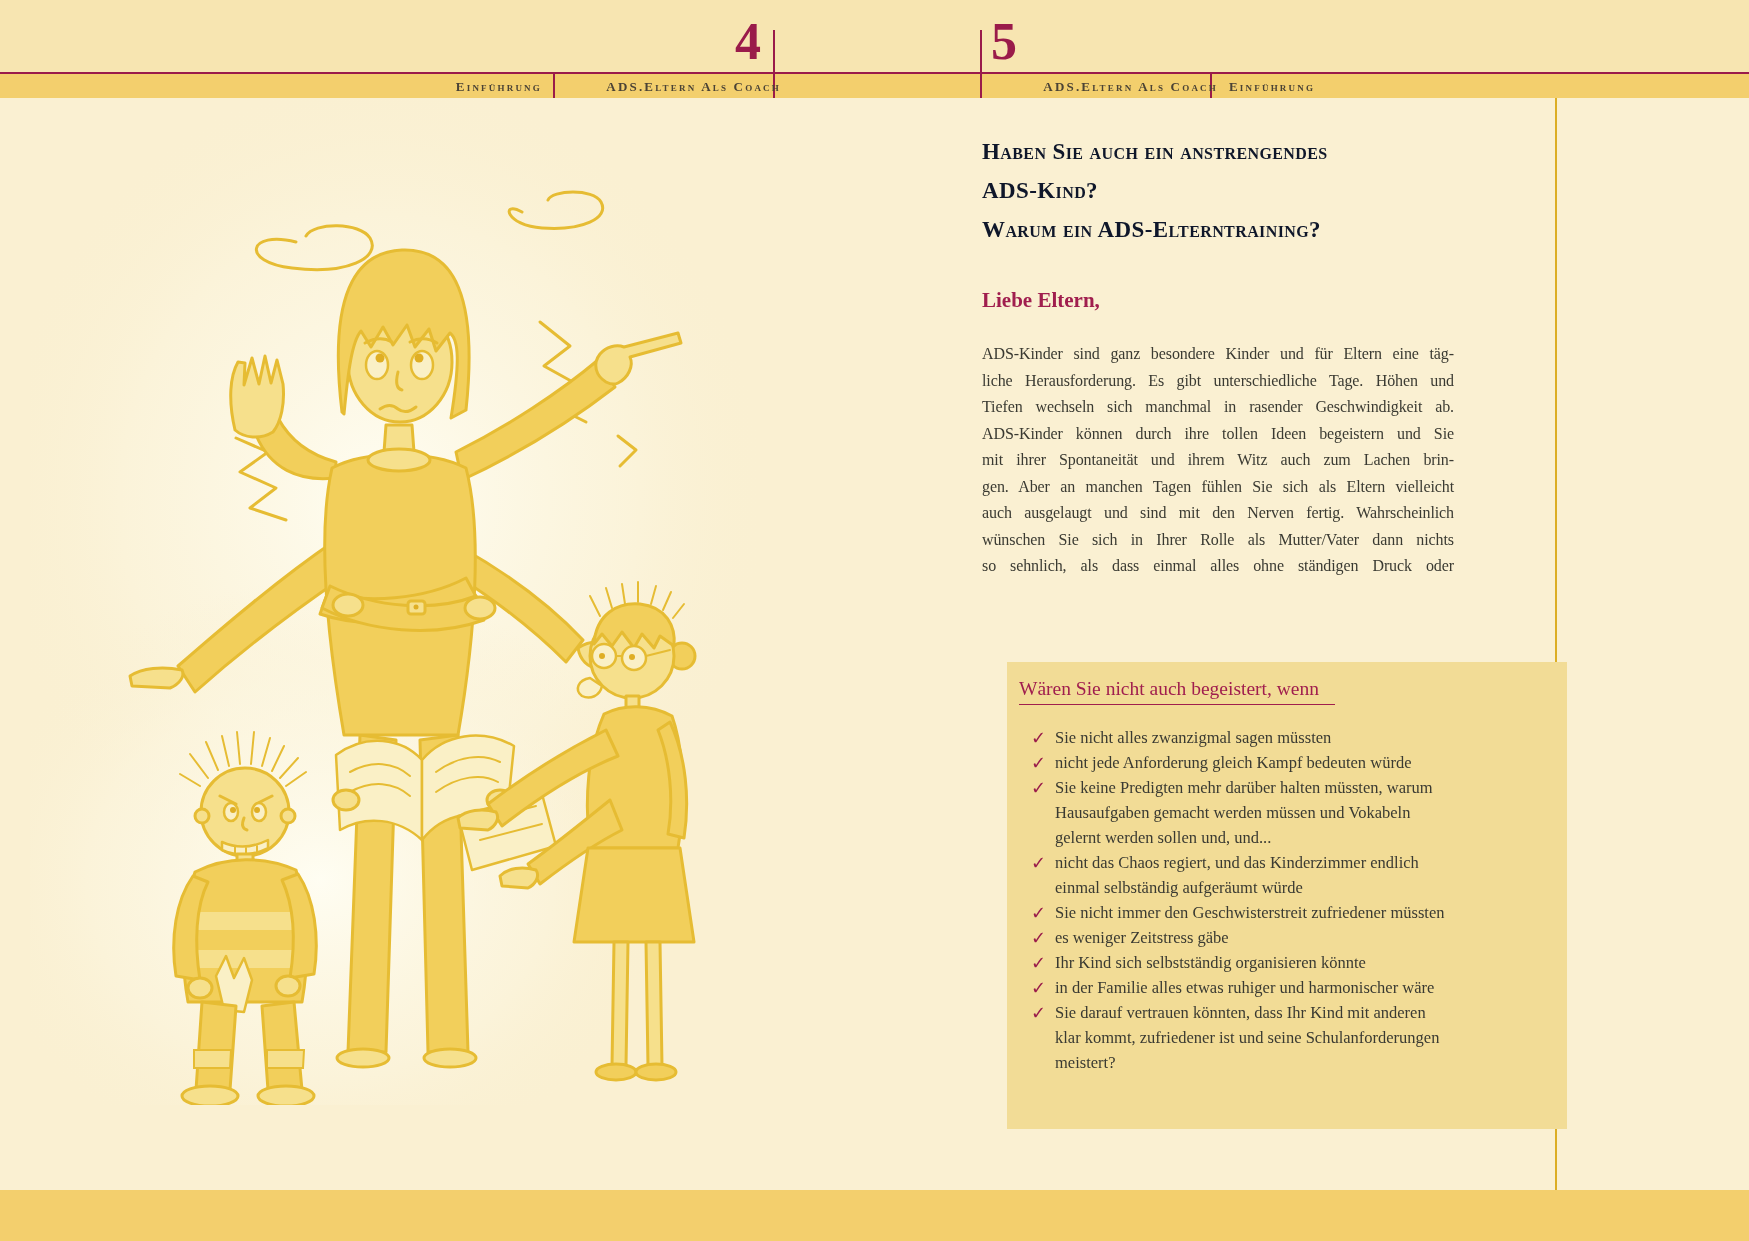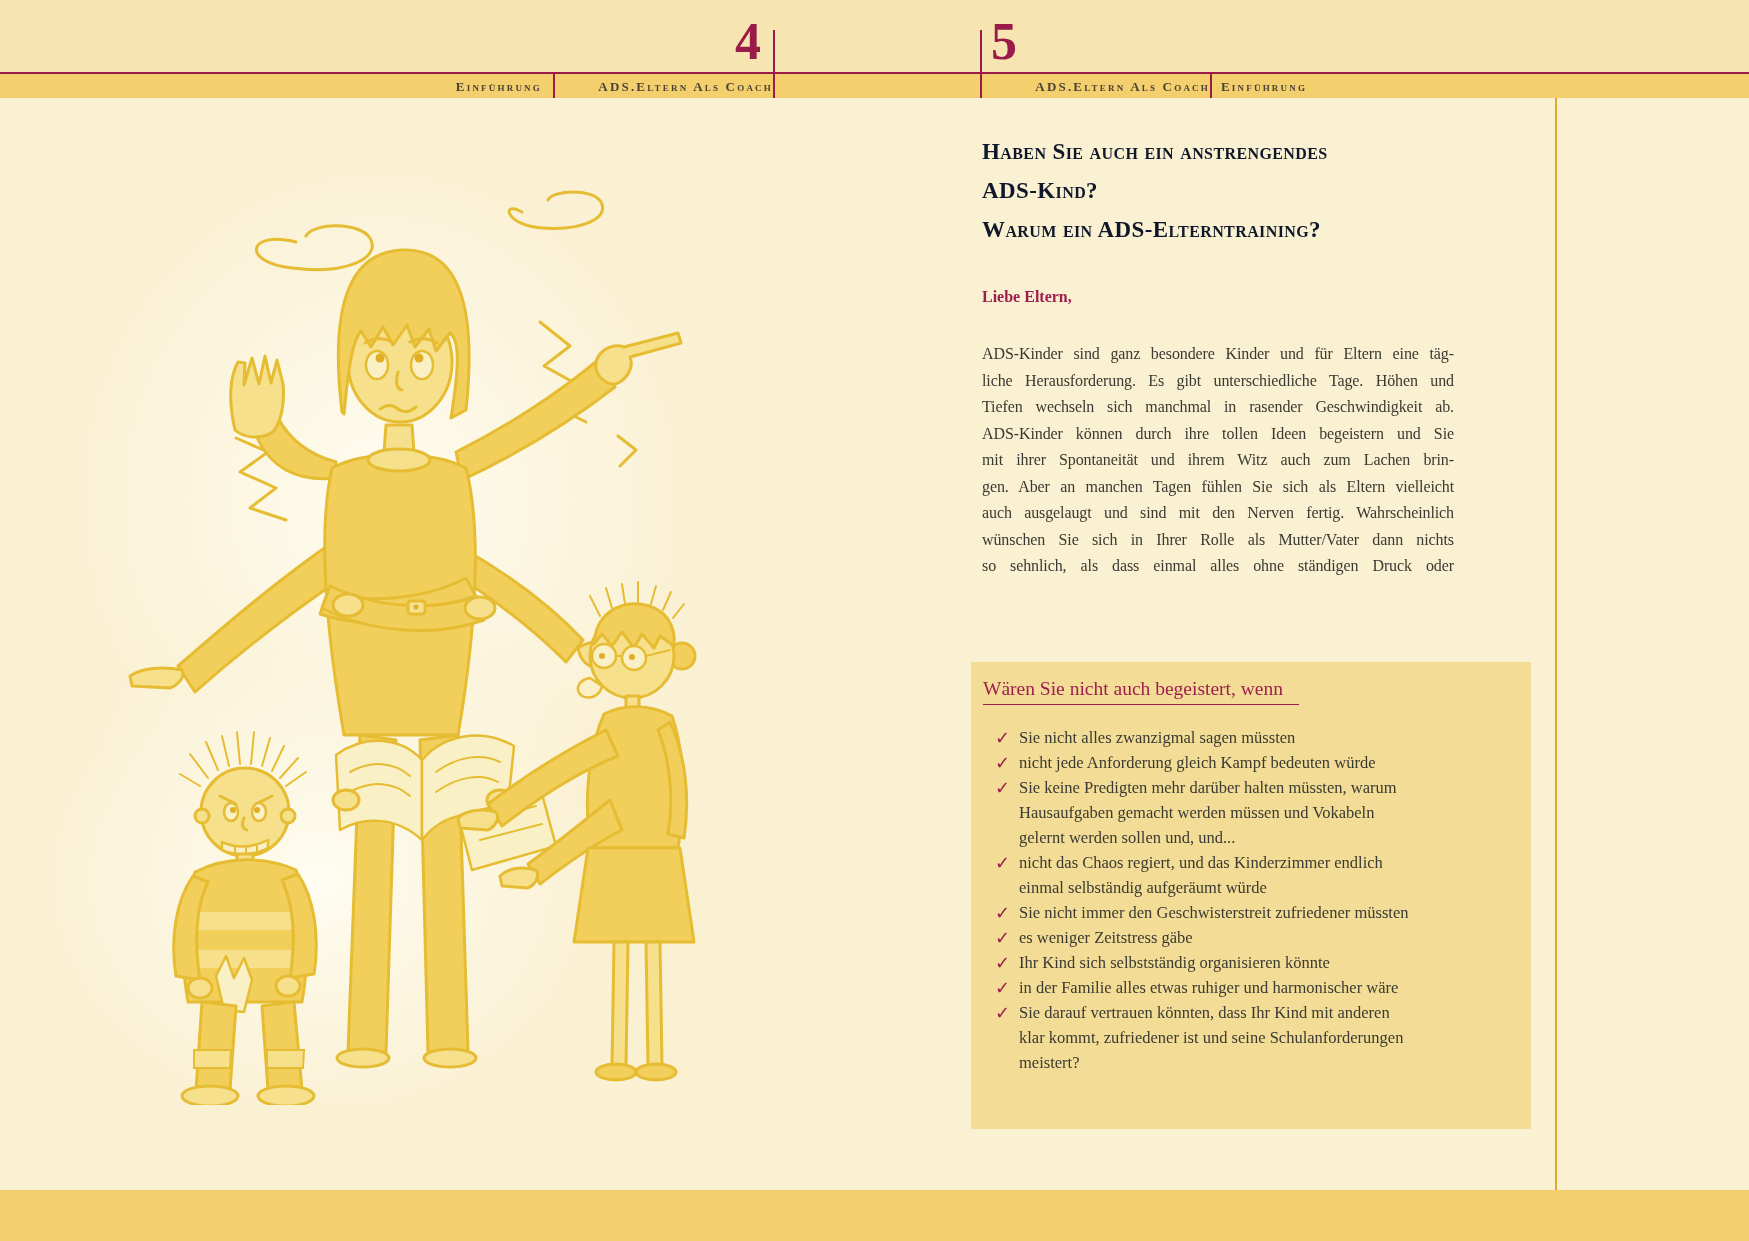--- a/index.html
+++ b/index.html
@@ -18,44 +18,44 @@
     position:absolute;top:16px;font-size:52px;font-weight:bold;color:#9A1B4A;
     line-height:1;letter-spacing:0;
   }
   .pagenum.left{right:988px;} .pagenum.right{left:991px;}
   .vline{position:absolute;width:2px;background:#9A1B4A;}
   .vline.tall{top:30px;height:68px;} .vline.short{top:74px;height:24px;}
 
   .tab-label{
     position:absolute;top:74px;height:16px;line-height:25px;
     font-size:13px;font-weight:bold;font-variant:small-caps;
-    letter-spacing:2.2px;color:#4B4335;white-space:nowrap;
+    letter-spacing:2.2px;color:#4B4335;white-space:nowrap;margin-left:8px;
   }
   .tab-label.c{text-align:right;}
 
   
   .headline{
     position:absolute;left:982px;top:132px;width:520px;
     font-variant:small-caps;font-weight:bold;font-size:23px;line-height:39px;
     color:#0f172a;letter-spacing:.4px;
   }
   .salutation{
     position:absolute;left:982px;top:288px;
-    font-size:16px;font-weight:bold;color:#A01E4E;
+    font-size:21px;font-weight:bold;color:#A01E4E;
   }
   .intro{
     position:absolute;left:982px;top:341px;width:472px;
     font-size:16px;line-height:26.5px;color:#3A3A32;letter-spacing:-0.1px;
   }
   .pline{text-align:justify;text-align-last:justify;white-space:normal;}
   .pline.plast{text-align-last:left;}
 
   
   .ybox{
-    position:absolute;left:971px;top:662px;width:560px;height:467px;
+    position:absolute;left:1007px;top:662px;width:560px;height:467px;
     background:#F2DC96;box-sizing:border-box;padding:16px 18px 0 12px;
   }
   .ybox-heading{
     display:inline-block;font-size:19.5px;color:#A01E4E;
     border-bottom:1.5px solid #A01E4E;padding:0 16px 4px 0;
   }
   .checklist{margin-top:20px;}
   .crow{position:relative;padding-left:36px;line-height:25px;font-size:16.5px;color:#3A3A32;}
   .chk{
     position:absolute;left:12px;top:0;color:#9A1B4A;font-weight:bold;

